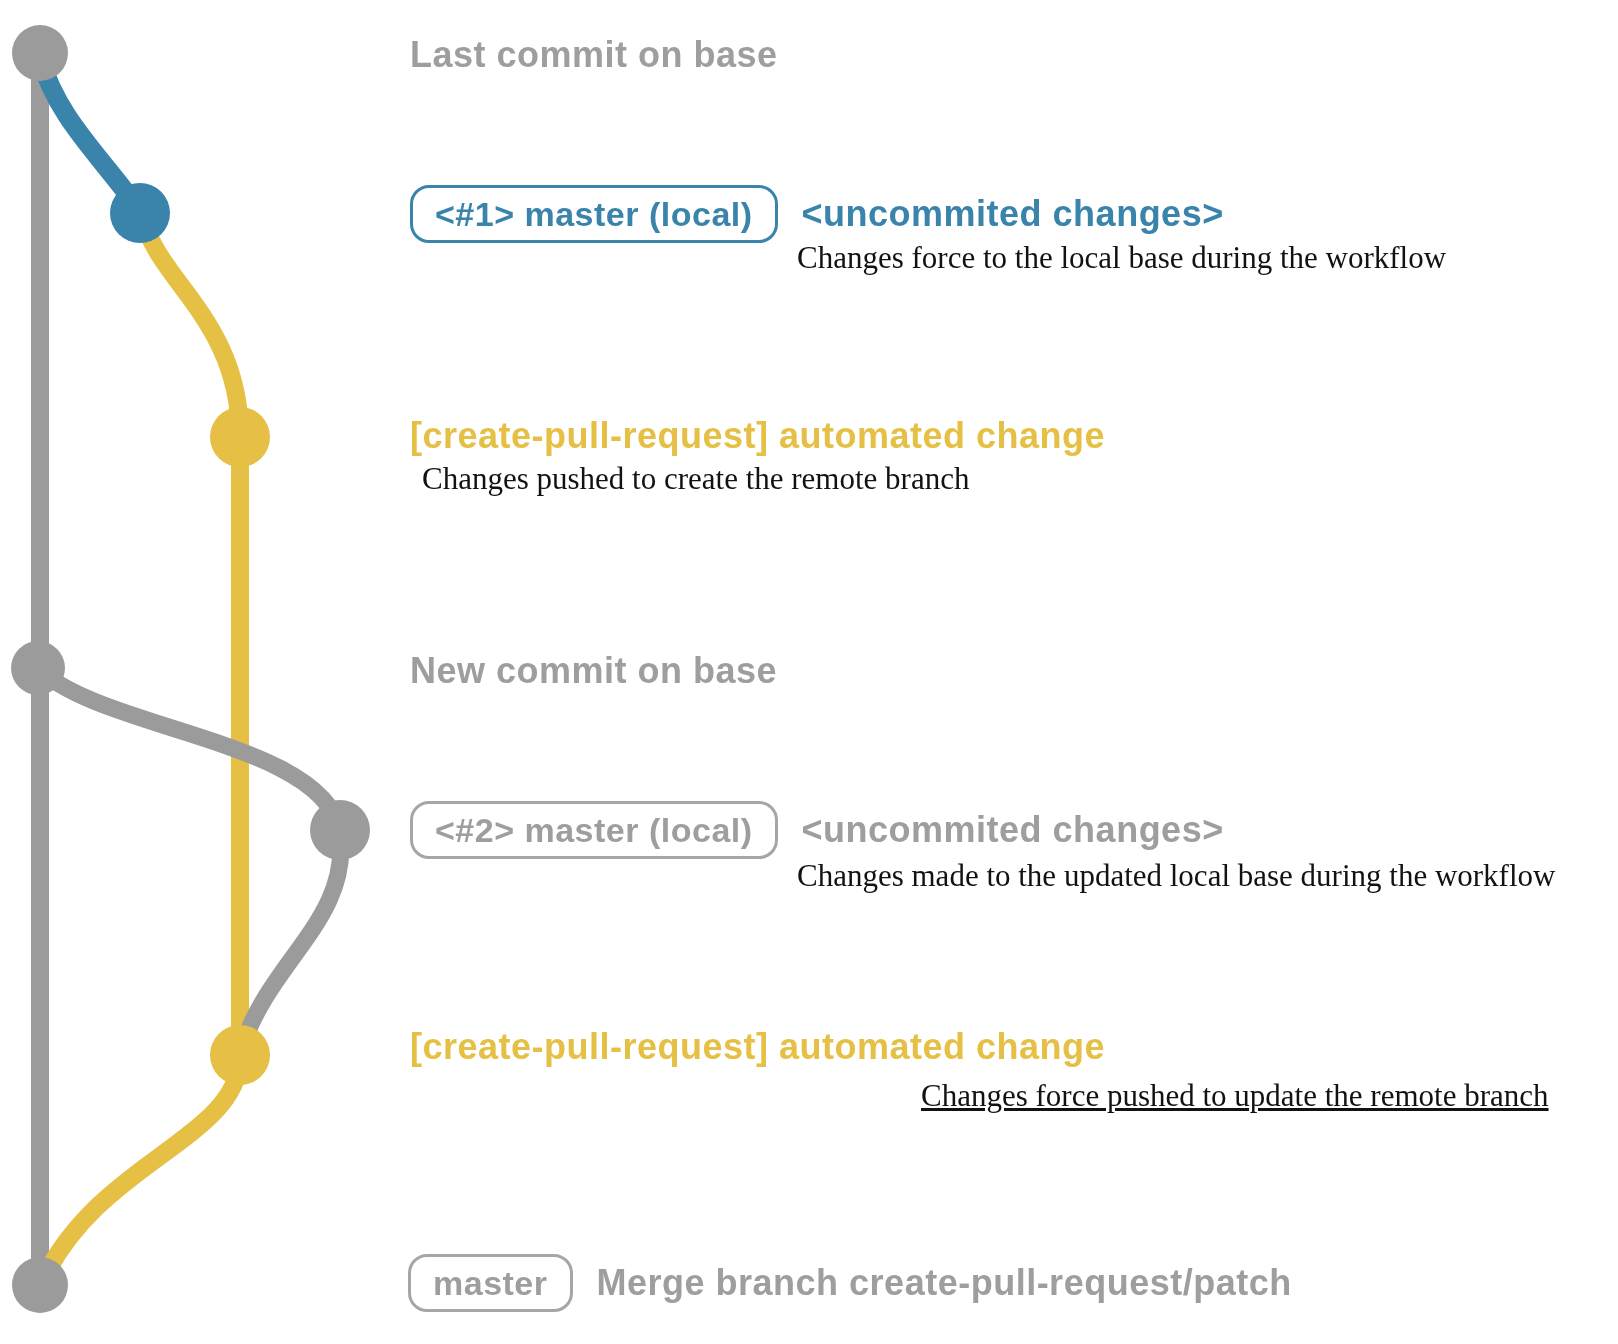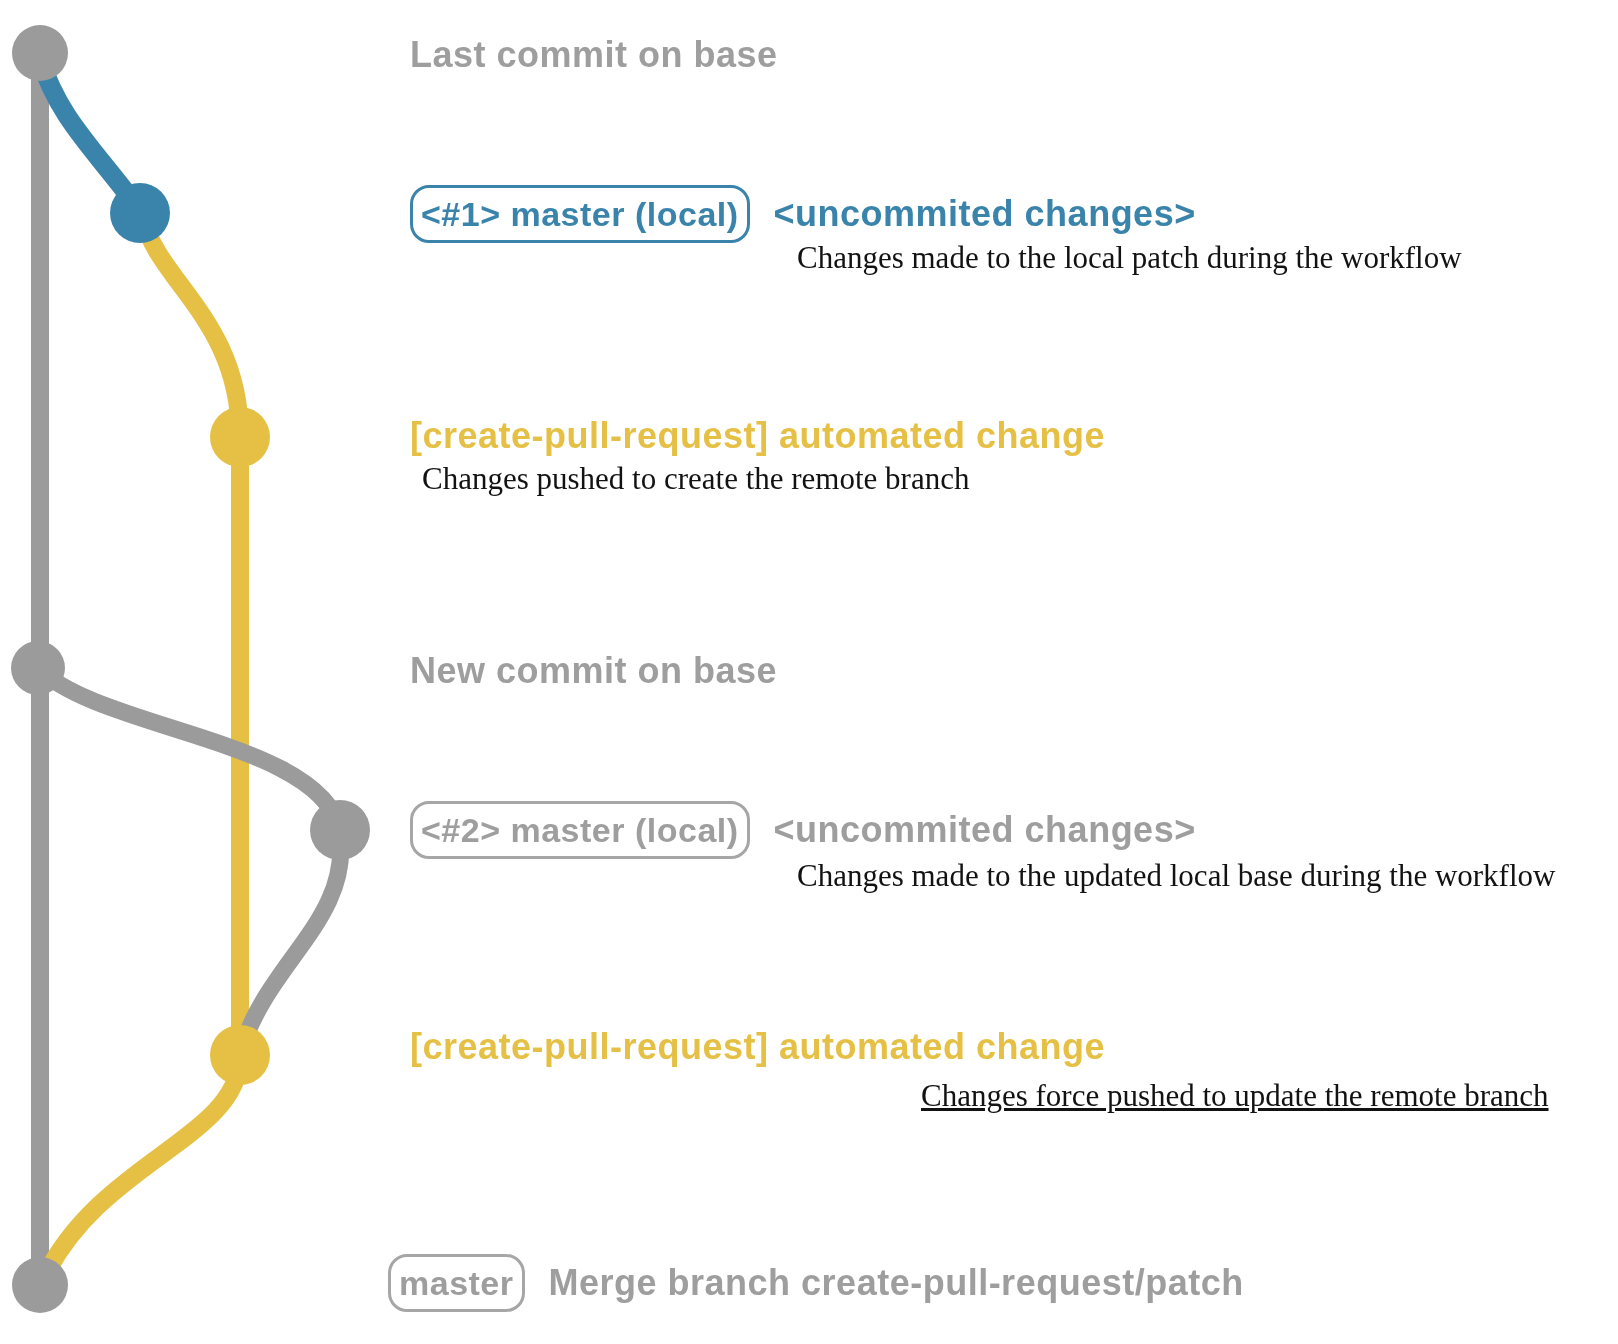--- a/index.html
+++ b/index.html
@@ -24,21 +24,21 @@
 
   .label{font-size:36px;letter-spacing:.5px;}
   .label.gray{color:var(--gray-text);}
   .label.blue{color:var(--blue);}
   .label.yellow{color:var(--yellow);}
 
   .pill{
     display:inline-block;
     font-size:34px;
     line-height:50px;
-    padding:1px 8px;
+    padding:1px 22px;
     border:3px solid;
     border-radius:19px;
     letter-spacing:.5px;
     background:#fff;
   }
   .pill.blue{color:var(--blue);border-color:var(--blue);}
   .pill.gray{color:var(--gray-text);border-color:var(--gray-border);}
   .pill.yellow{color:var(--yellow);border-color:var(--yellow);}
 
   .caption{
@@ -79,21 +79,21 @@
   </svg>
 
   <div class="row" style="left:410px;top:34px;">
     <span class="label gray">Last commit on base</span>
   </div>
 
   <div class="row" style="left:410px;top:185px;">
     <span class="pill blue">&lt;#1&gt; master (local)</span>
     <span class="label blue">&lt;uncommited changes&gt;</span>
   </div>
-  <div class="caption" style="left:797px;top:240px;">Changes made to the local patch during the workflow</div>
+  <div class="caption" style="left:797px;top:240px;">Changes force to the local base during the workflow</div>
 
   <div class="row" style="left:410px;top:415px;">
     <span class="label yellow">[create-pull-request] automated change</span>
   </div>
   <div class="caption" style="left:422px;top:461px;">Changes pushed to create the remote branch</div>
 
   <div class="row" style="left:410px;top:650px;align-items:flex-end;">
     <span class="label gray">New commit on base</span>
   </div>
 
@@ -101,18 +101,18 @@
     <span class="pill gray">&lt;#2&gt; master (local)</span>
     <span class="label gray">&lt;uncommited changes&gt;</span>
   </div>
   <div class="caption" style="left:797px;top:858px;">Changes made to the updated local base during the workflow</div>
 
   <div class="row" style="left:410px;top:1026px;">
     <span class="label yellow">[create-pull-request] automated change</span>
   </div>
   <div class="caption" style="left:921px;top:1078px;text-decoration:underline;">Changes force pushed to update the remote branch</div>
 
-  <div class="row" style="left:388px;top:1254px;">
+  <div class="row" style="left:408px;top:1254px;">
     <span class="pill gray">master</span>
     <span class="label gray">Merge branch create-pull-request/patch</span>
   </div>
 
 </div>
 
 </body></html>

